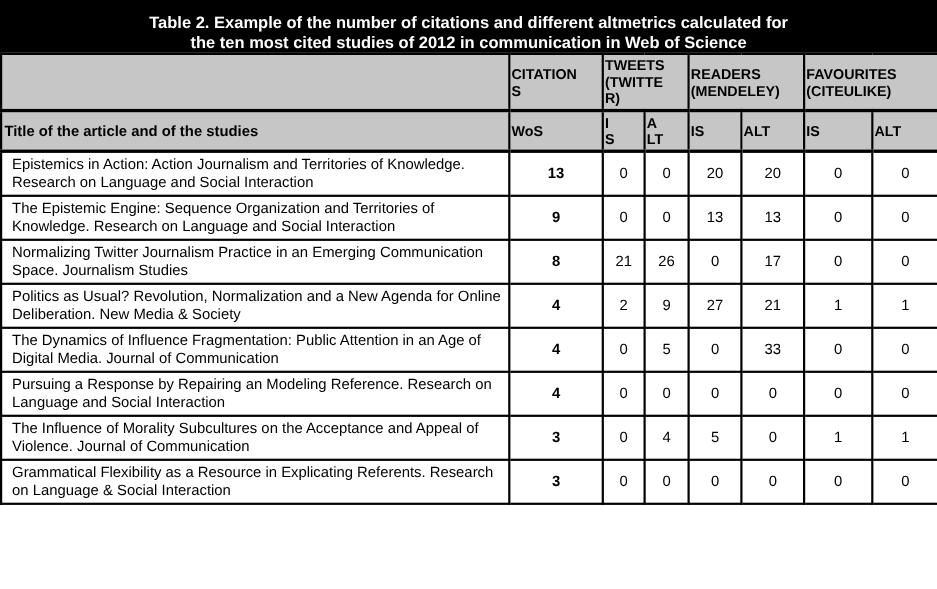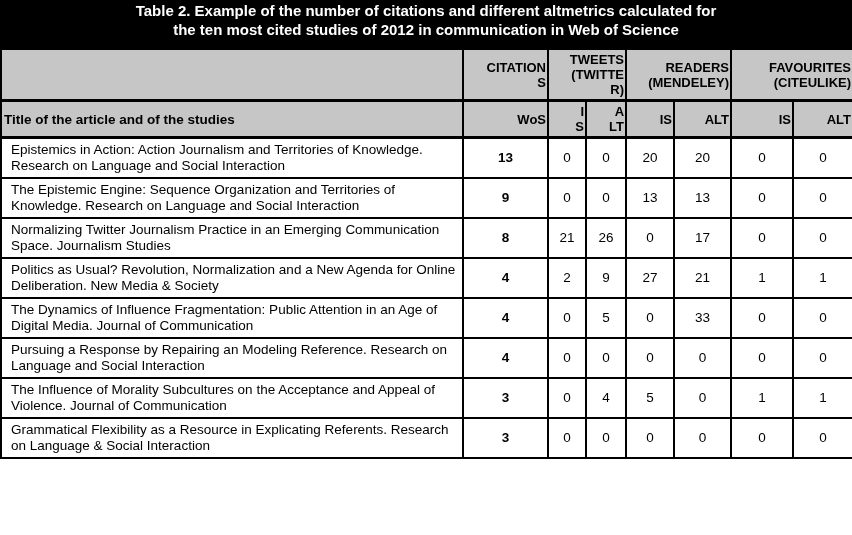--- a/index.html
+++ b/index.html
@@ -14,42 +14,42 @@
     overflow: hidden;
     background: #ffffff;
     box-sizing: border-box;
   }
   .banner {
     background: var(--banner-bg, #000000);
     color: var(--banner-text, #ffffff);
     width: 852px;
     height: 48px;
     box-sizing: border-box;
-    padding-top: 1px;
+    padding-top: 11px;
     text-align: center;
     font-weight: bold;
     font-size: 15px;
     line-height: 19px;
   }
   table.alt-table {
     border-collapse: collapse;
     width: 852px;
     table-layout: fixed;
   }
   table.alt-table th,
   table.alt-table td {
     border: 2px solid var(--border-c, #000000);
     box-sizing: border-box;
     overflow: hidden;
   }
   thead th {
     background: var(--header-bg, #c6c6c6);
     font-weight: bold;
     font-size: 13px;
-    text-align: right;
+    text-align: left;
     vertical-align: middle;
     white-space: pre-line;
     line-height: 15px;
     padding: 2px 1px;
   }
   tr.group-row th { border-bottom-width: 3px; height: 50px; }
   tr.sub-row th   { border-bottom-width: 3px; height: 36px; }
   th.corner { border-bottom-width: 3px; }
   th.title-head {
     text-align: left;

